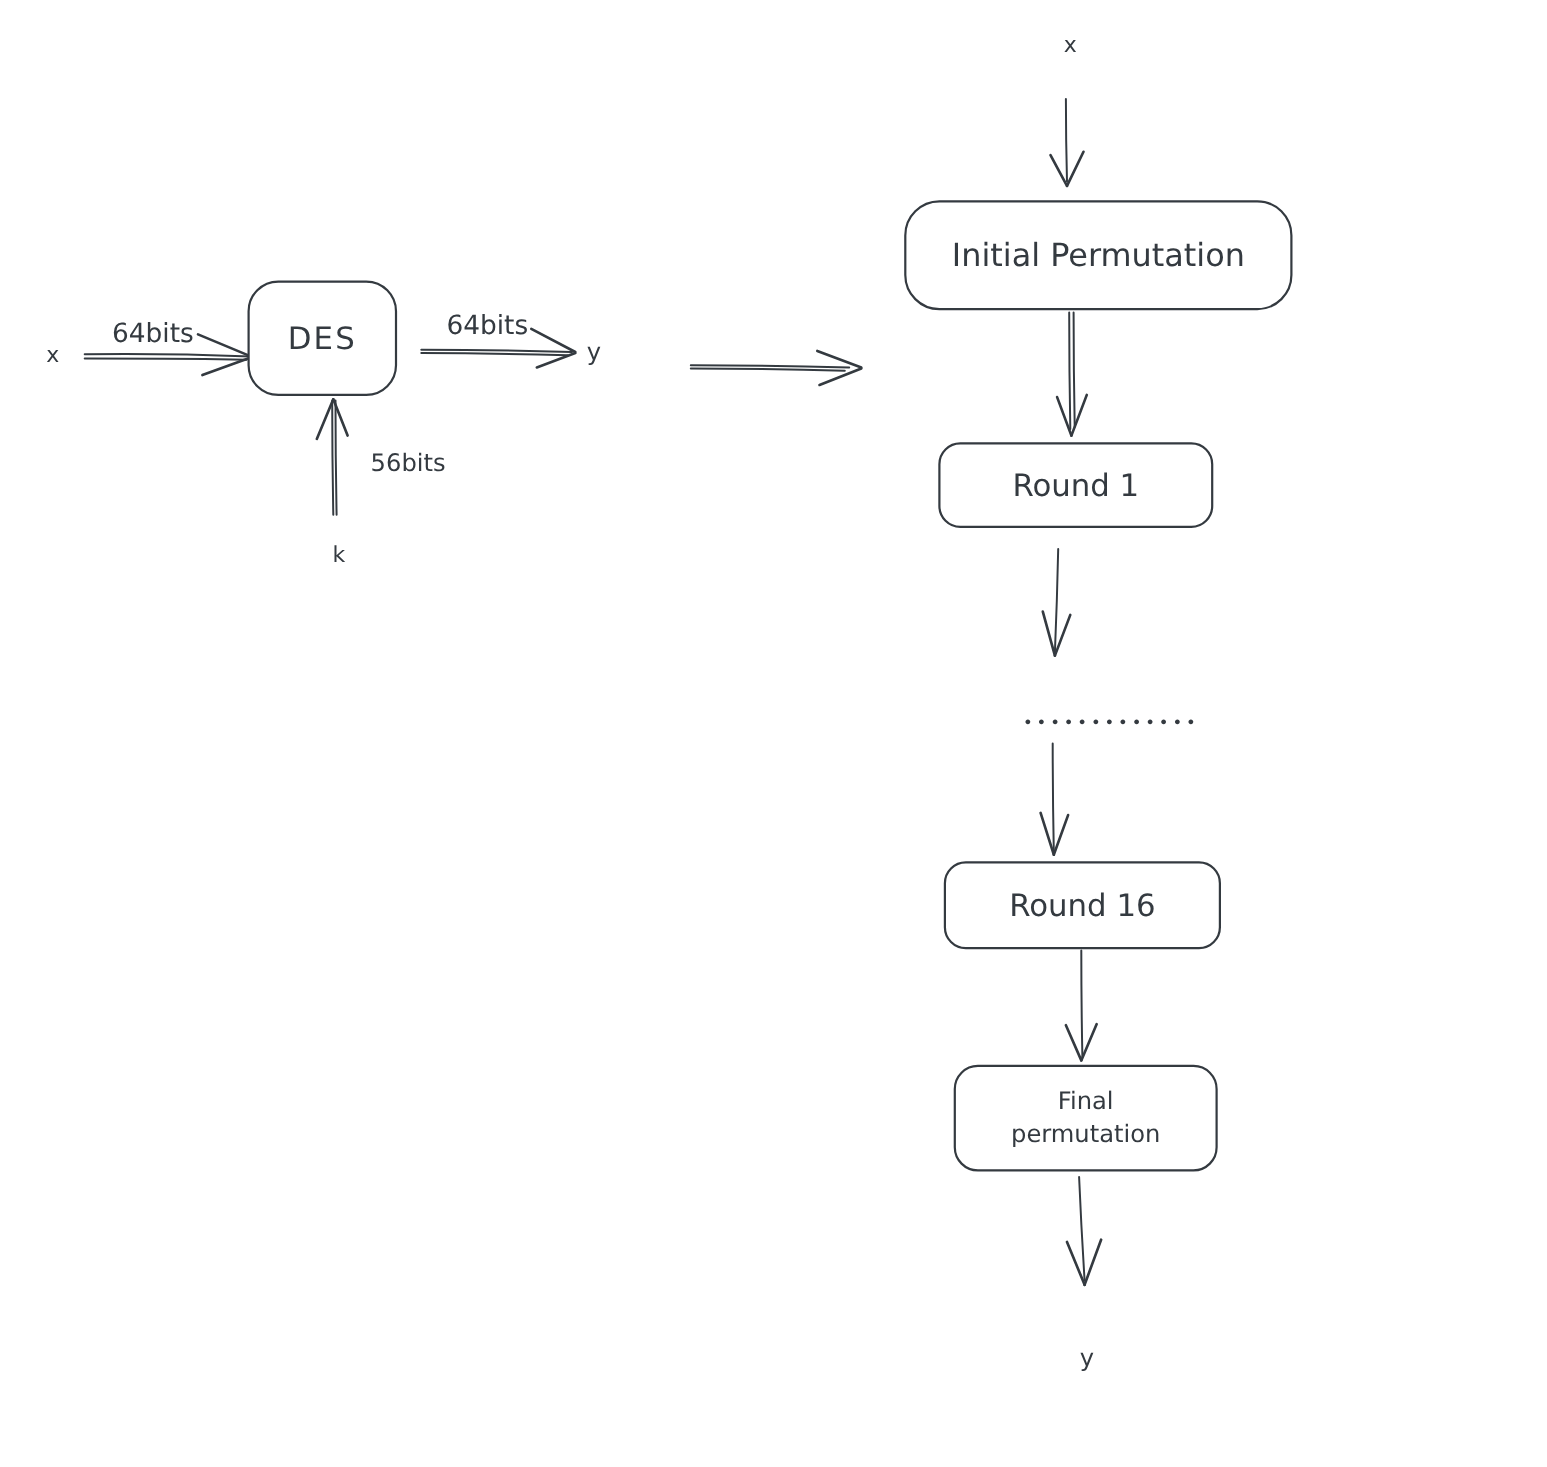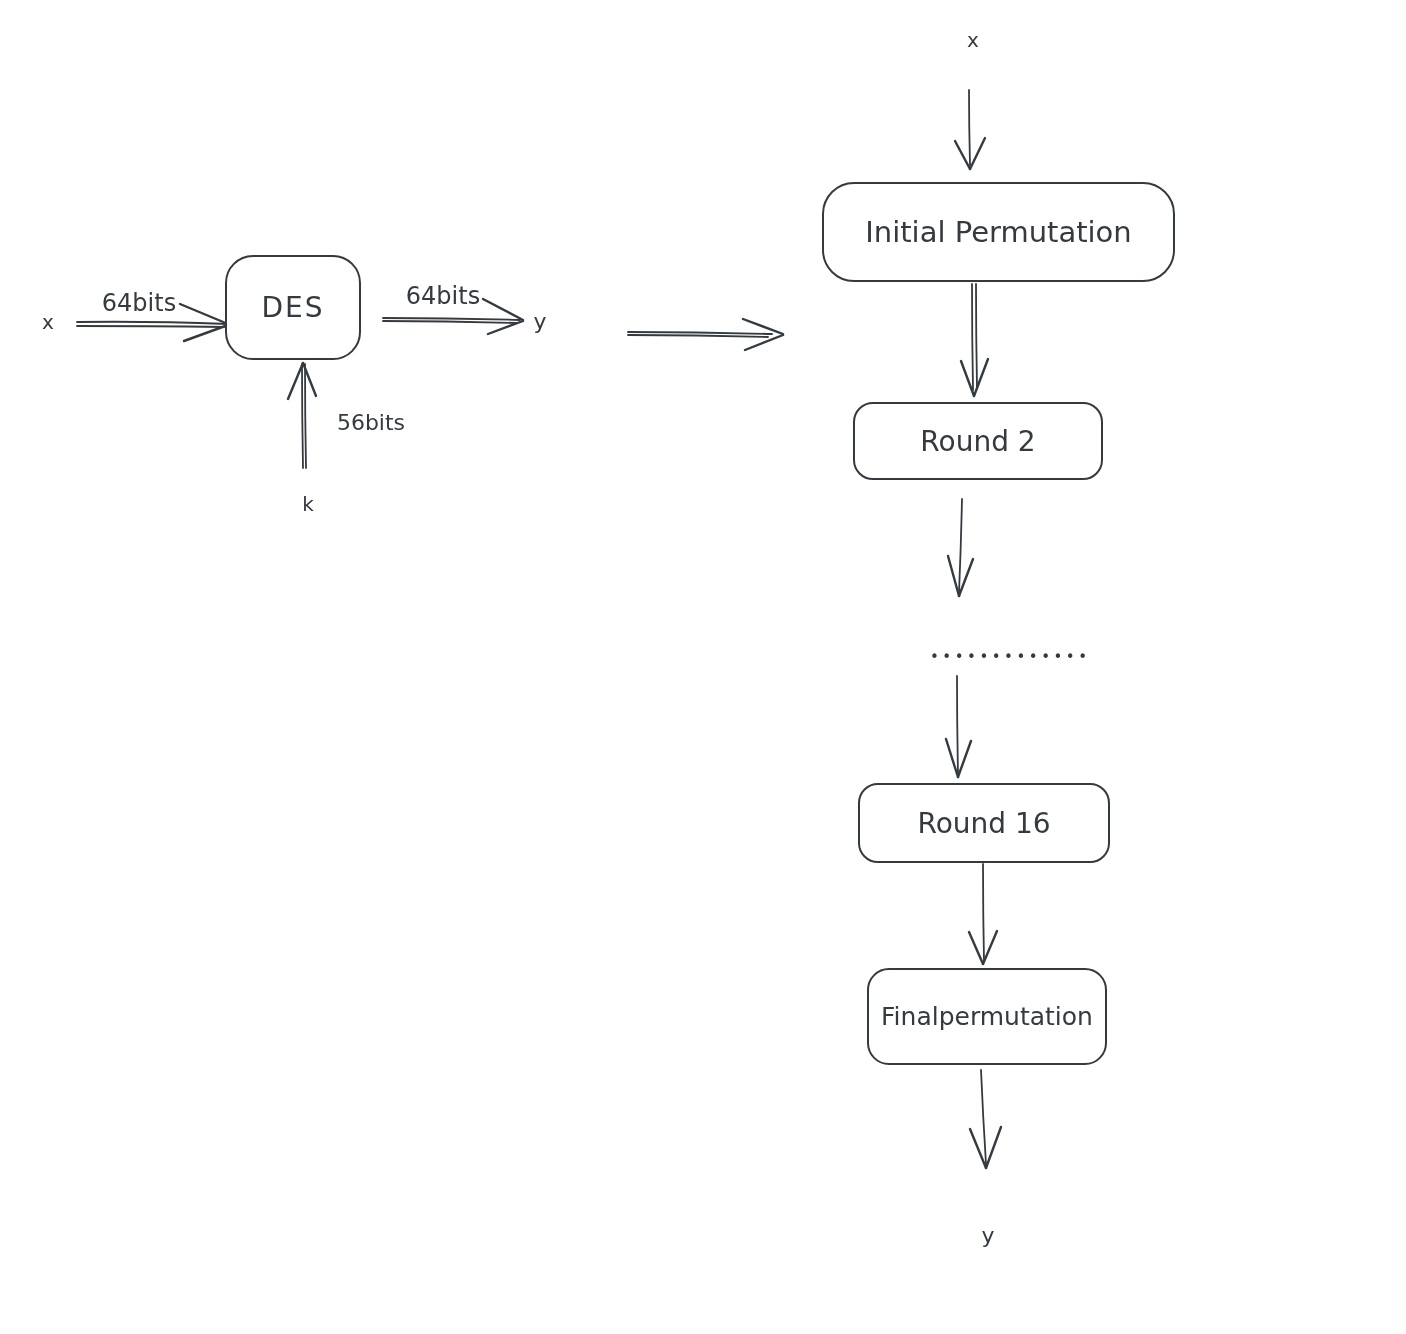--- a/index.html
+++ b/index.html
@@ -120,21 +120,21 @@
   </div>
 
   <svg class="arrow" style="left:950px; top:282px;" width="48" height="120" viewBox="0 0 48 120">
     <path class="thin" d="M22 2 Q22 55 23 108"></path>
     <path class="thin" d="M26 2 Q26 54 27 106"></path>
     <path class="barb" d="M11 79 L24 114"></path>
     <path class="barb" d="M38 77 L24 114"></path>
   </svg>
 
   <div class="node" style="left:853px; top:402px; width:250px; height:78px; border-radius:20px; font-size:28px;">
-    <span>Round 2</span>
+    <span>Round 1</span>
   </div>
 
   <svg class="arrow" style="left:935px; top:495px;" width="50" height="110" viewBox="0 0 50 110">
     <path class="thin" d="M27 4 Q26 51 24 98"></path>
     <path class="barb" d="M13 61 L24 101"></path>
     <path class="barb" d="M38 64 L24 101"></path>
   </svg>
 
   <div id="dots-row">•••••••••••••</div>
 
@@ -147,21 +147,21 @@
   <div class="node" style="left:858px; top:783px; width:252px; height:80px; border-radius:20px; font-size:28px;justify-content:center;">
     <span>Round 16</span>
   </div>
 
   <svg class="arrow" style="left:960px; top:861px;" width="50" height="110" viewBox="0 0 50 110">
     <path class="thin" d="M23 3 Q23 52 24 100"></path>
     <path class="barb" d="M9 71 L23 103"></path>
     <path class="barb" d="M37 70 L23 103"></path>
   </svg>
 
-  <div class="node final-lines" style="left:867px; top:968px; width:240px; height:97px; border-radius:22px; font-size:25px; flex-direction:row;">
+  <div class="node final-lines" style="left:867px; top:968px; width:240px; height:97px; border-radius:22px; font-size:22px; flex-direction:column;">
     <span>Final</span>
     <span>permutation</span>
   </div>
 
   <svg class="arrow" style="left:960px; top:1066px;" width="52" height="112" viewBox="0 0 52 112">
     <path class="thin" d="M21 4 Q23 51 26 98"></path>
     <path class="barb" d="M10 63 L26 102"></path>
     <path class="barb" d="M41 61 L26 102"></path>
   </svg>
 

